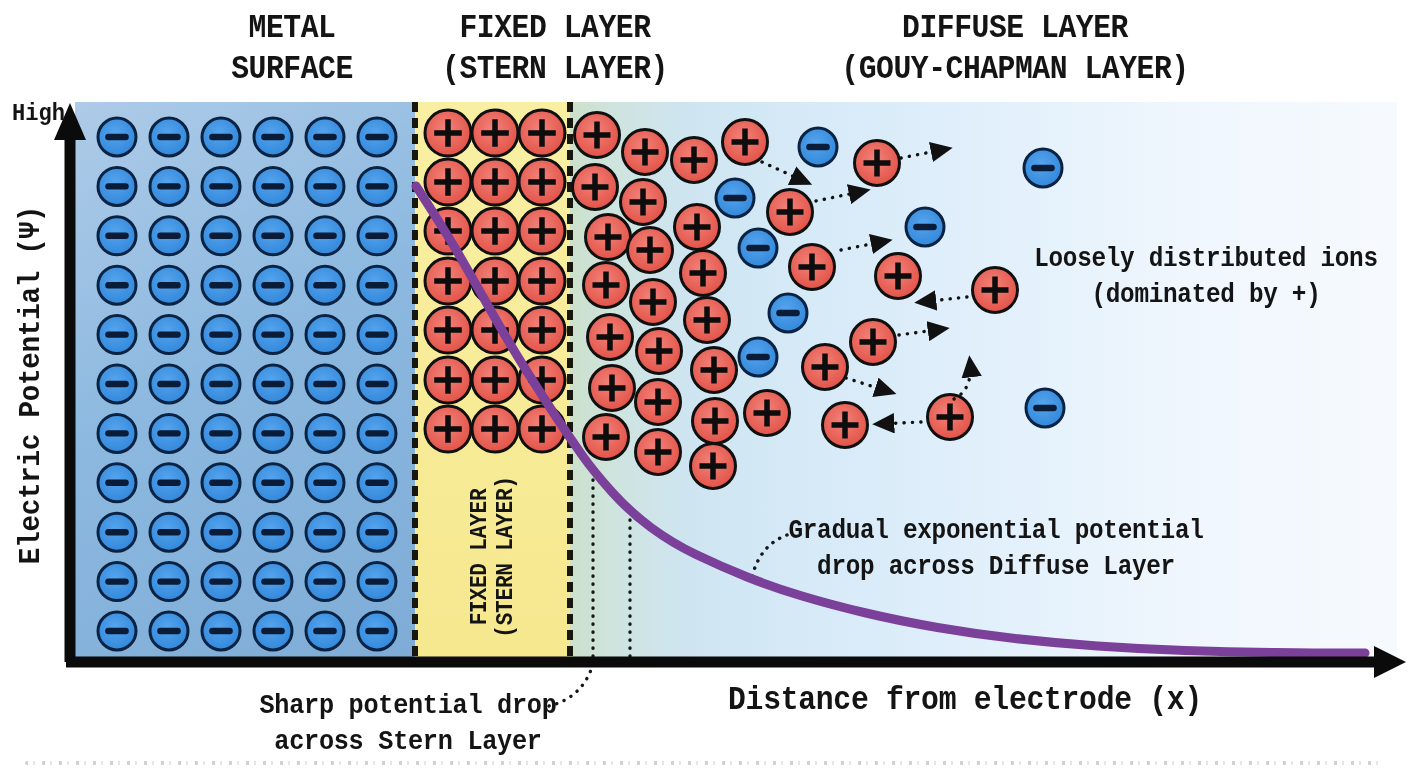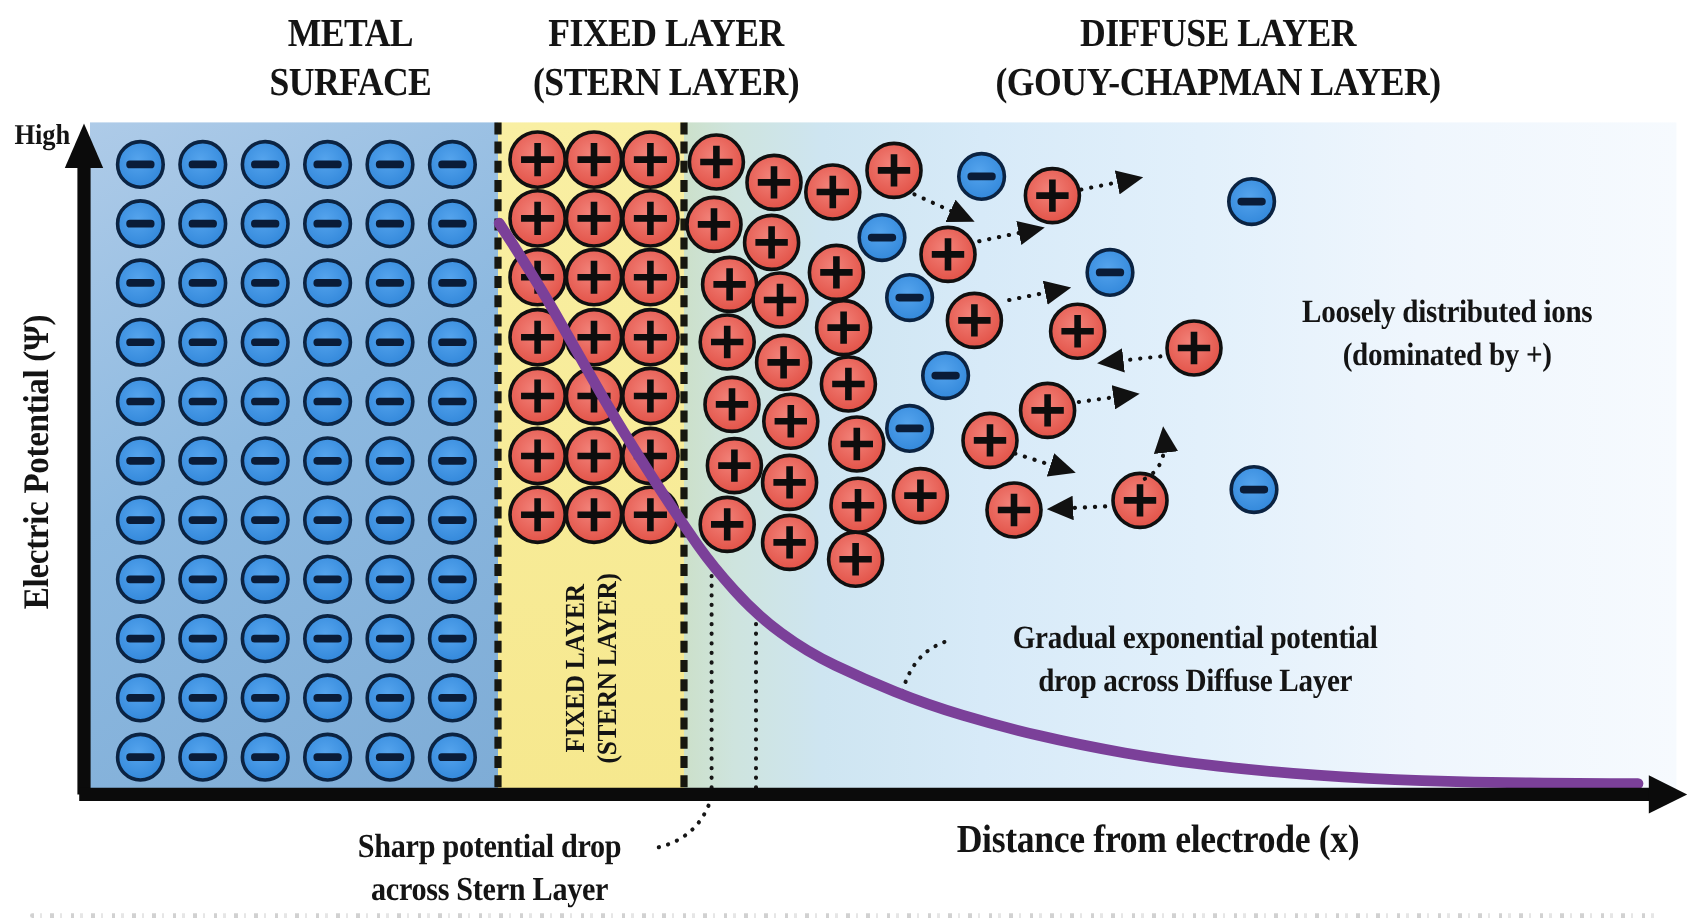--- a/index.html
+++ b/index.html
@@ -1,18 +1,18 @@
 <!DOCTYPE html>
 <html><head>
 <meta charset="utf-8">
 <style>
   html,body{margin:0;padding:0;background:#ffffff;}
   .stage{
     position:relative;width:1408px;height:768px;overflow:hidden;
-    background:#ffffff;font-family:Liberation Serif, serif;color:#141414;
+    background:#ffffff;font-family:Liberation Mono, monospace;color:#141414;
   }
   .region{position:absolute;}
   svg.overlay{position:absolute;left:0;top:0;}
   .txt{position:absolute;font-weight:700;text-align:center;white-space:nowrap;color:#141414;}
   .hdr{font-size:33px;line-height:41px;letter-spacing:-0.5px;transform:translateX(-50%) scaleX(0.9);}
   .ann{font-size:27px;line-height:36px;letter-spacing:-0.3px;transform:translateX(-50%) scaleX(0.9);}
   .xlab{font-size:33px;letter-spacing:-0.3px;transform:translateX(-50%) scaleX(0.9);}
   .high{font-size:24px;transform:scaleX(0.92);transform-origin:left top;}
   .ylab{font-size:30px;letter-spacing:-0.3px;transform:translate(-50%,-50%) rotate(-90deg) scaleX(0.92);}
   .sternlab{font-size:23px;line-height:26px;letter-spacing:-0.3px;transform:translate(-50%,-50%) rotate(-90deg) scaleX(0.92);}

